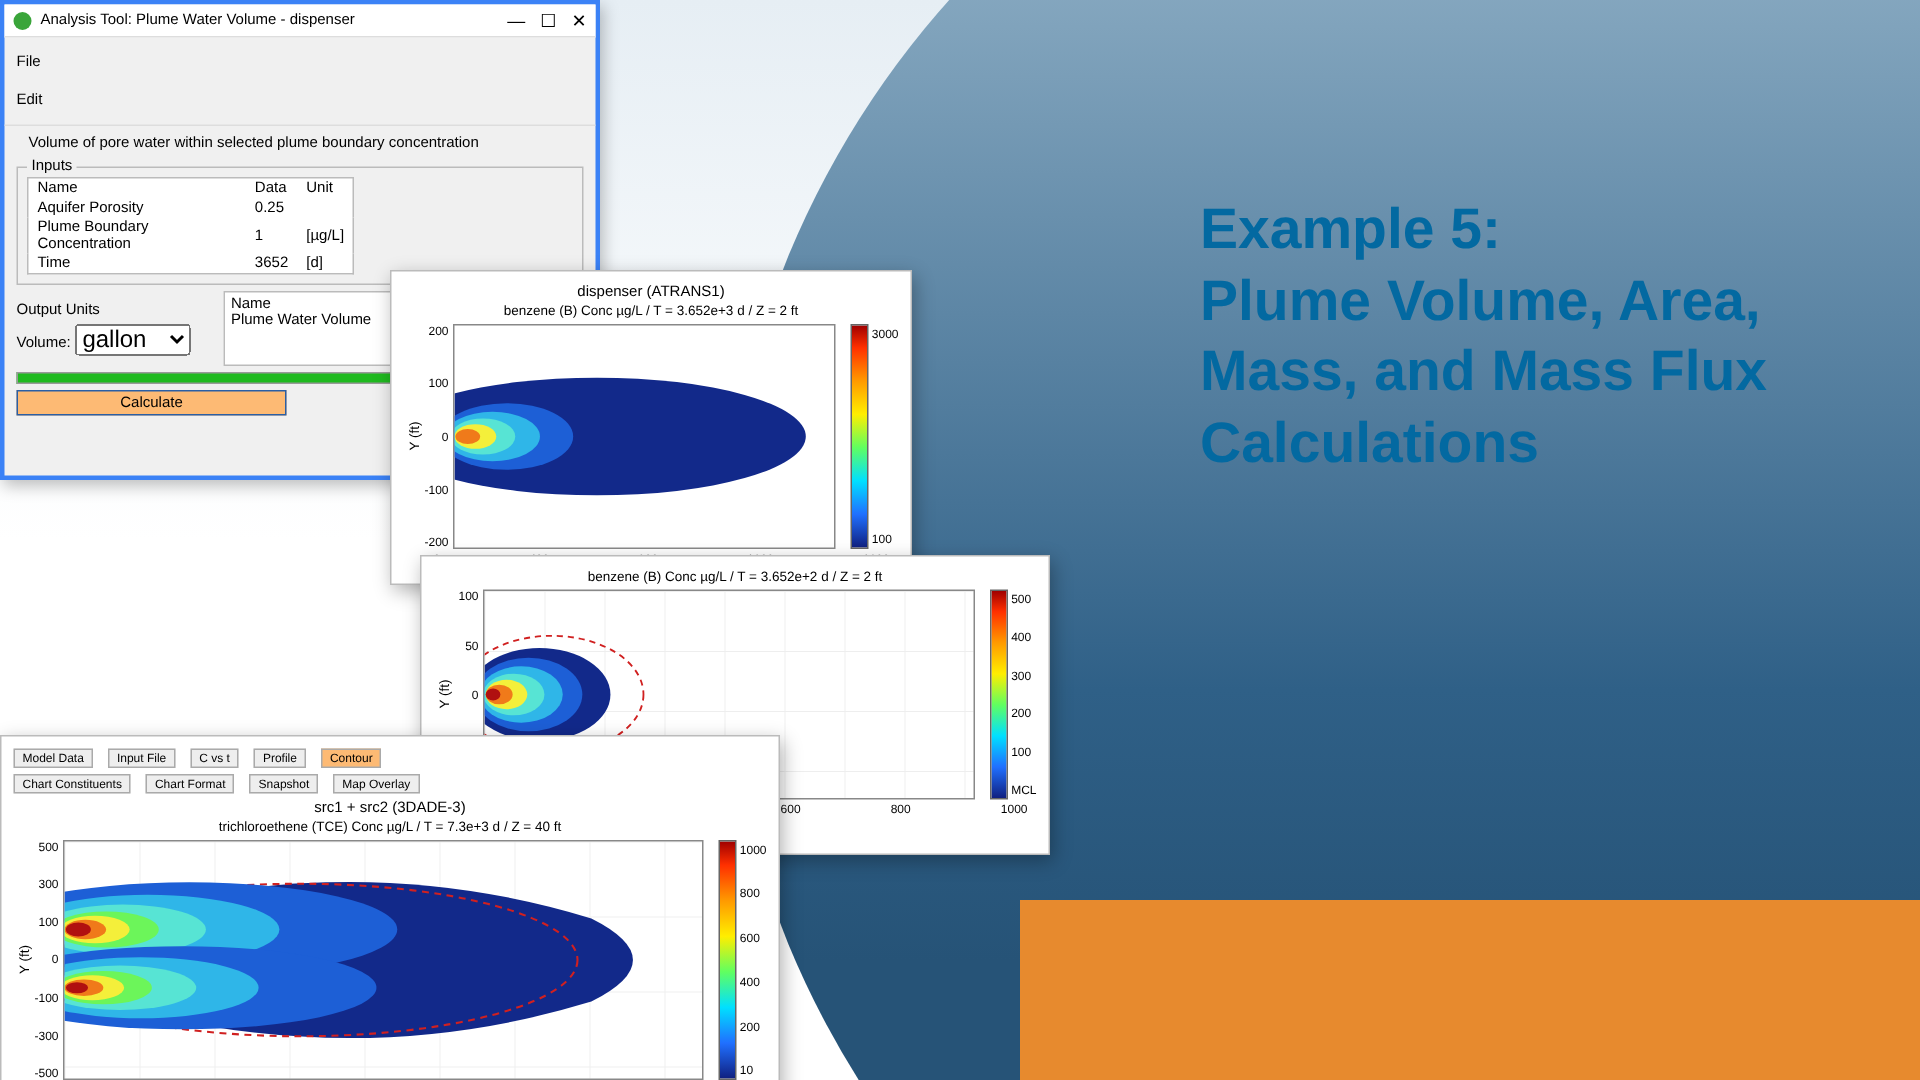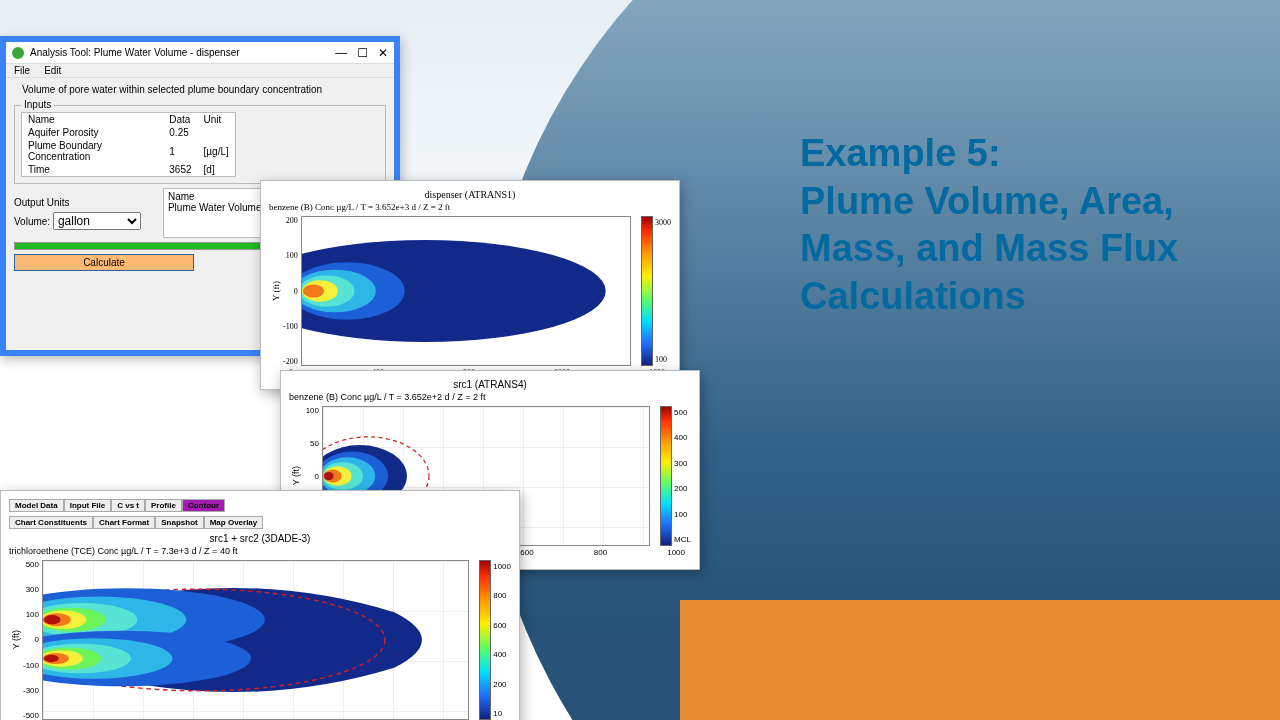--- a/index.html
+++ b/index.html
@@ -37,59 +37,58 @@
     line-height: 1.25;
     z-index: 5;
   }
 
   
   .tool-window {
     position: absolute;
     left: 0px; top: 0px;
     width: 400px; height: 320px;
     background: #f0f0f0;
-    border: 6px solid #3b82f6;
+    border: 3px solid #3b82f6;
     box-shadow: 2px 4px 10px rgba(0,0,0,0.25);
     font-size: 10px;
     z-index: 10;
-    margin-top: 36px;
   }
   .titlebar {
     height: 22px;
     display: flex; align-items: center;
     padding: 0 6px;
     background: #fff;
     border-bottom: 1px solid #ddd;
   }
   .titlebar .logo {
     width: 12px; height: 12px;
     border-radius: 50%;
     background: #3aa53a;
     margin-right: 6px;
   }
   .titlebar .title { flex: 1; font-size: 10px; }
   .win-btns { display:flex; gap: 10px; font-size: 12px; }
-  .menubar { padding: 1px 8px; font-size: 10px; display:flex; gap:14px; border-bottom:1px solid #ddd; }
+  .menubar { padding: 11px 8px; font-size: 10px; display:flex; gap:14px; border-bottom:1px solid #ddd;flex-direction:column; }
   .desc { padding: 6px 16px; font-size: 10px; }
   .groupbox {
     margin: 4px 8px;
     border: 1px solid #bbb;
     padding: 6px;
     position: relative;
     background:#f0f0f0;
   }
   .groupbox .legend {
     position: absolute; top:-7px; left:6px;
     background:#f0f0f0; padding:0 3px; font-size:10px;
   }
   .inputs-table { width: 60%; font-size:10px; border-collapse: collapse; background:#fff; border:1px solid #bbb; }
   .inputs-table td, .inputs-table th { padding: 1px 6px; text-align:left; font-weight:normal; }
   .output-row { display:flex; gap:22px; margin:4px 8px; align-items:center;}
   .output-left { font-size:10px; }
-  .output-left select { font-size:12px; width:88px; }
+  .output-left select { font-size:16px; width:77px; }
   .output-box { flex:1; border:1px solid #bbb; background:#fff; font-size:10px; padding:2px 4px; height:50px;}
   .calc-bar { margin:4px 8px; height:8px; background:#1fba1f; border:1px solid #999;}
   .calc-btn {
     display:block;
     margin:4px 8px;
     width:180px;
     border:1px solid #2a5fa5;
     background:#fdba74;
     font-size:10px;
     padding:2px;
@@ -100,21 +99,21 @@
   
   .plot {
     position: absolute;
     background:#ffffff;
     border:1px solid #bbb;
     box-shadow: 2px 4px 12px rgba(0,0,0,0.3);
     padding: 8px 8px 16px 8px;
     font-size: 9px;
   }
   .plot .ptitle { text-align:center; font-size:10px; margin-bottom:2px;}
-  .plot .psub { text-align:left; font-size:9px; margin-bottom:4px;}
+  .plot .psub { text-align:center; font-size:9px; margin-bottom:4px;}
   .plot-body { display:flex; align-items: stretch; }
   .plot-axes {
     position:relative;
     background:#fff;
     border:1px solid #888;
     flex:1;
     display:flex;
     align-items:center;
     justify-content:center;
     overflow:hidden;
@@ -129,25 +128,25 @@
   .cbar {
     width:12px;
     background: linear-gradient(180deg,#a00000 0%,#ff3000 10%,#ff9a00 25%,#ffee00 40%,#60ff60 55%,#00e0ff 70%,#2070ff 85%,#102080 100%);
     margin-left:10px;
     border:1px solid #666;
   }
   .cbar-wrap { display:flex; flex-direction:column; justify-content:space-between; font-size:8px; padding:2px 0 2px 2px;}
   .yticks { display:flex; flex-direction:column; justify-content:space-between; font-size:8px; text-align:right; padding-right:3px;}
   .xticks { display:flex; justify-content:space-between; font-size:8px; padding:2px 6px 0 20px;}
   .plume-svg { width:100%; height:100%; }
-  .tabs { display:flex; gap:0; margin-bottom:4px; font-size:8px;font-weight:bold;}
+  .tabs { display:flex; gap:10px; margin-bottom:4px; font-size:8px;}
   .tab { border:1px solid #aaa; background:#eee; padding:1px 5px; }
 
   
-  #plot1 { left:260px; top:180px; width:420px; height:210px; z-index:15;font-family:Liberation Serif, serif;}
+  #plot1 { left:260px; top:180px; width:348px; height:210px; z-index:15;}
   #plot2 { left:280px; top:370px; width:420px; height:200px; z-index:20;}
   #plot3 { left:0px;   top:490px; width:520px; height:250px; z-index:25;}
   #plot3 .plot-axes{ background-image: linear-gradient(#eee 1px, transparent 1px), linear-gradient(90deg, #eee 1px, transparent 1px); background-size: 50px 50px;}
   #plot2 .plot-axes{ background-image: linear-gradient(#eee 1px, transparent 1px), linear-gradient(90deg, #eee 1px, transparent 1px); background-size: 40px 40px;}
 </style>
 </head>
 <body>
 
 <div class="right-arc"></div>
 <div class="orange-band"></div>
@@ -254,21 +253,20 @@
   <div class="xticks">
     <span>0</span>
       <span>400</span>
       <span>800</span>
       <span>1200</span>
       <span>1600</span>
   </div>
 </div>
 
 <div id="plot2" class="plot">
-  <div class="ptitle">src1 (ATRANS4)</div>
   <div class="psub">benzene (B) Conc µg/L  /  T = 3.652e+2 d  /  Z = 2 ft</div>
   <div class="plot-body" style="height:140px;">
     <div class="ylabel">Y (ft)</div>
     <div class="yticks">
       <span>100</span>
         <span>50</span>
         <span>0</span>
         <span>-50</span>
         <span>-100</span>
     </div>
@@ -303,21 +301,21 @@
       <span>1000</span>
   </div>
 </div>
 
 <div id="plot3" class="plot">
   <div class="tabs">
     <div class="tab">Model Data</div>
     <div class="tab">Input File</div>
     <div class="tab">C vs t</div>
     <div class="tab">Profile</div>
-    <div class="tab" style="background:#a21caf;">Contour</div>
+    <div class="tab" style="background:#fdba74;">Contour</div>
   </div>
   <div class="tabs">
     <div class="tab">Chart Constituents</div>
     <div class="tab">Chart Format</div>
     <div class="tab">Snapshot</div>
     <div class="tab">Map Overlay</div>
   </div>
   <div class="ptitle">src1 + src2 (3DADE-3)</div>
   <div class="psub">trichloroethene (TCE) Conc µg/L  /  T = 7.3e+3 d  /  Z = 40 ft</div>
   <div class="plot-body" style="height:160px;">

